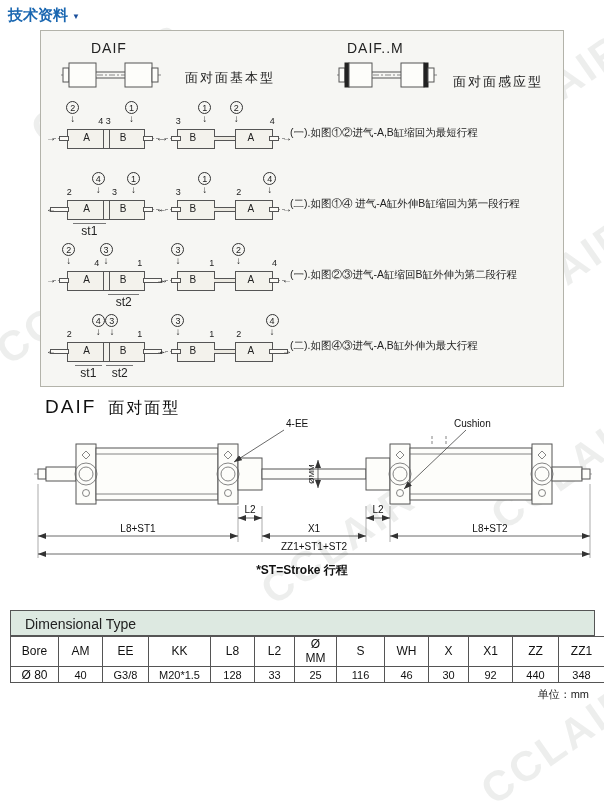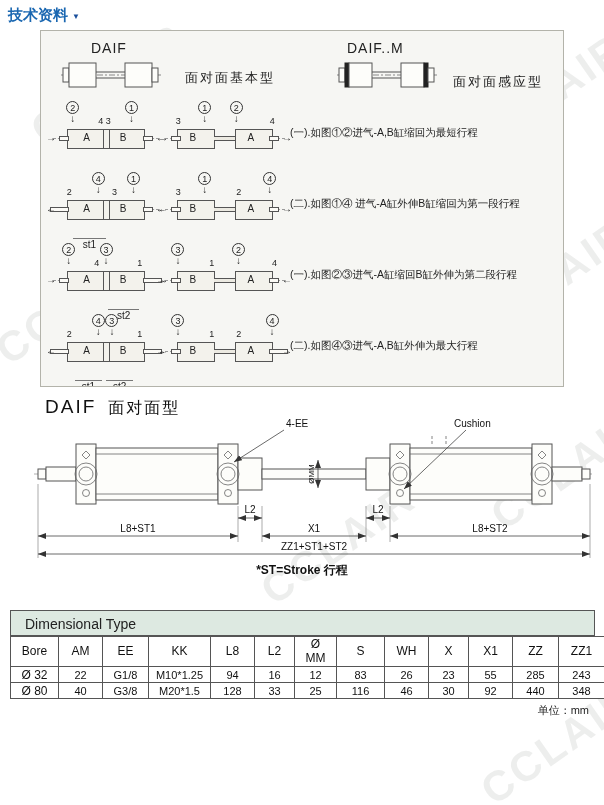--- a/index.html
+++ b/index.html
@@ -37,21 +37,21 @@
   .cyl2.rgt{right:8px;width:34%}
   .crod{position:absolute;left:40%;right:40%;top:7px;height:5px;border-top:1px solid #555;border-bottom:1px solid #555;background:#eceae2}
   .rod{position:absolute;top:7px;height:5px;border:1px solid #555;background:#fbfaf6}
   .rod.lft{left:2px;width:10px}
   .rod.rgt{right:2px;width:10px}
   .rod.lft.ext{left:-7px;width:19px}
   .rod.rgt.ext{right:-7px;width:19px}
   .arrg{position:absolute;top:3px;font-size:10px;color:#222}
   .arrg.l{left:-11px}
   .arrg.r{right:-11px}
-  .stl{position:absolute;top:66px;font-size:10px;color:#222;border-top:1px solid #777;text-align:center}
+  .stl{position:absolute;top:51px;font-size:12px;color:#222;border-top:1px solid #777;text-align:center}
   
   .dwg-title{position:absolute;left:45px;top:396px;display:flex;align-items:baseline;gap:12px;z-index:1}
   .dwg-title .m{font-size:19px;color:#111;letter-spacing:2px}
   .dwg-title .t{font-size:16px;color:#111;letter-spacing:2px}
   .dwg{position:absolute;left:34px;top:414px;z-index:1}
   .dwg .body{fill:#fdfdfa;stroke:#555;stroke-width:1}
   .dwg .det{stroke:#666;fill:none;stroke-width:0.8}
   .dwg .cl{stroke:#999;stroke-width:0.8;stroke-dasharray:12 3 3 3;fill:none}
   .dwg .dim{stroke:#444;stroke-width:0.8;fill:none}
   .dwg .ext{stroke:#888;stroke-width:0.7;fill:none}
@@ -451,35 +451,20 @@
           <th>S</th>
           <th>WH</th>
           <th>X</th>
           <th>X1</th>
           <th>ZZ</th>
           <th>ZZ1</th>
         </tr>
       </thead>
     <tbody>
         <tr>
-          <td class="bore">Ø 32</td>
-          <td>22</td>
-          <td>G1/8</td>
-          <td>M10*1.25</td>
-          <td>94</td>
-          <td>16</td>
-          <td>12</td>
-          <td>83</td>
-          <td>26</td>
-          <td>23</td>
-          <td>55</td>
-          <td>285</td>
-          <td>243</td>
-        </tr>
-        <tr>
           <td class="bore">Ø 80</td>
           <td>40</td>
           <td>G3/8</td>
           <td>M20*1.5</td>
           <td>128</td>
           <td>33</td>
           <td>25</td>
           <td>116</td>
           <td>46</td>
           <td>30</td>

